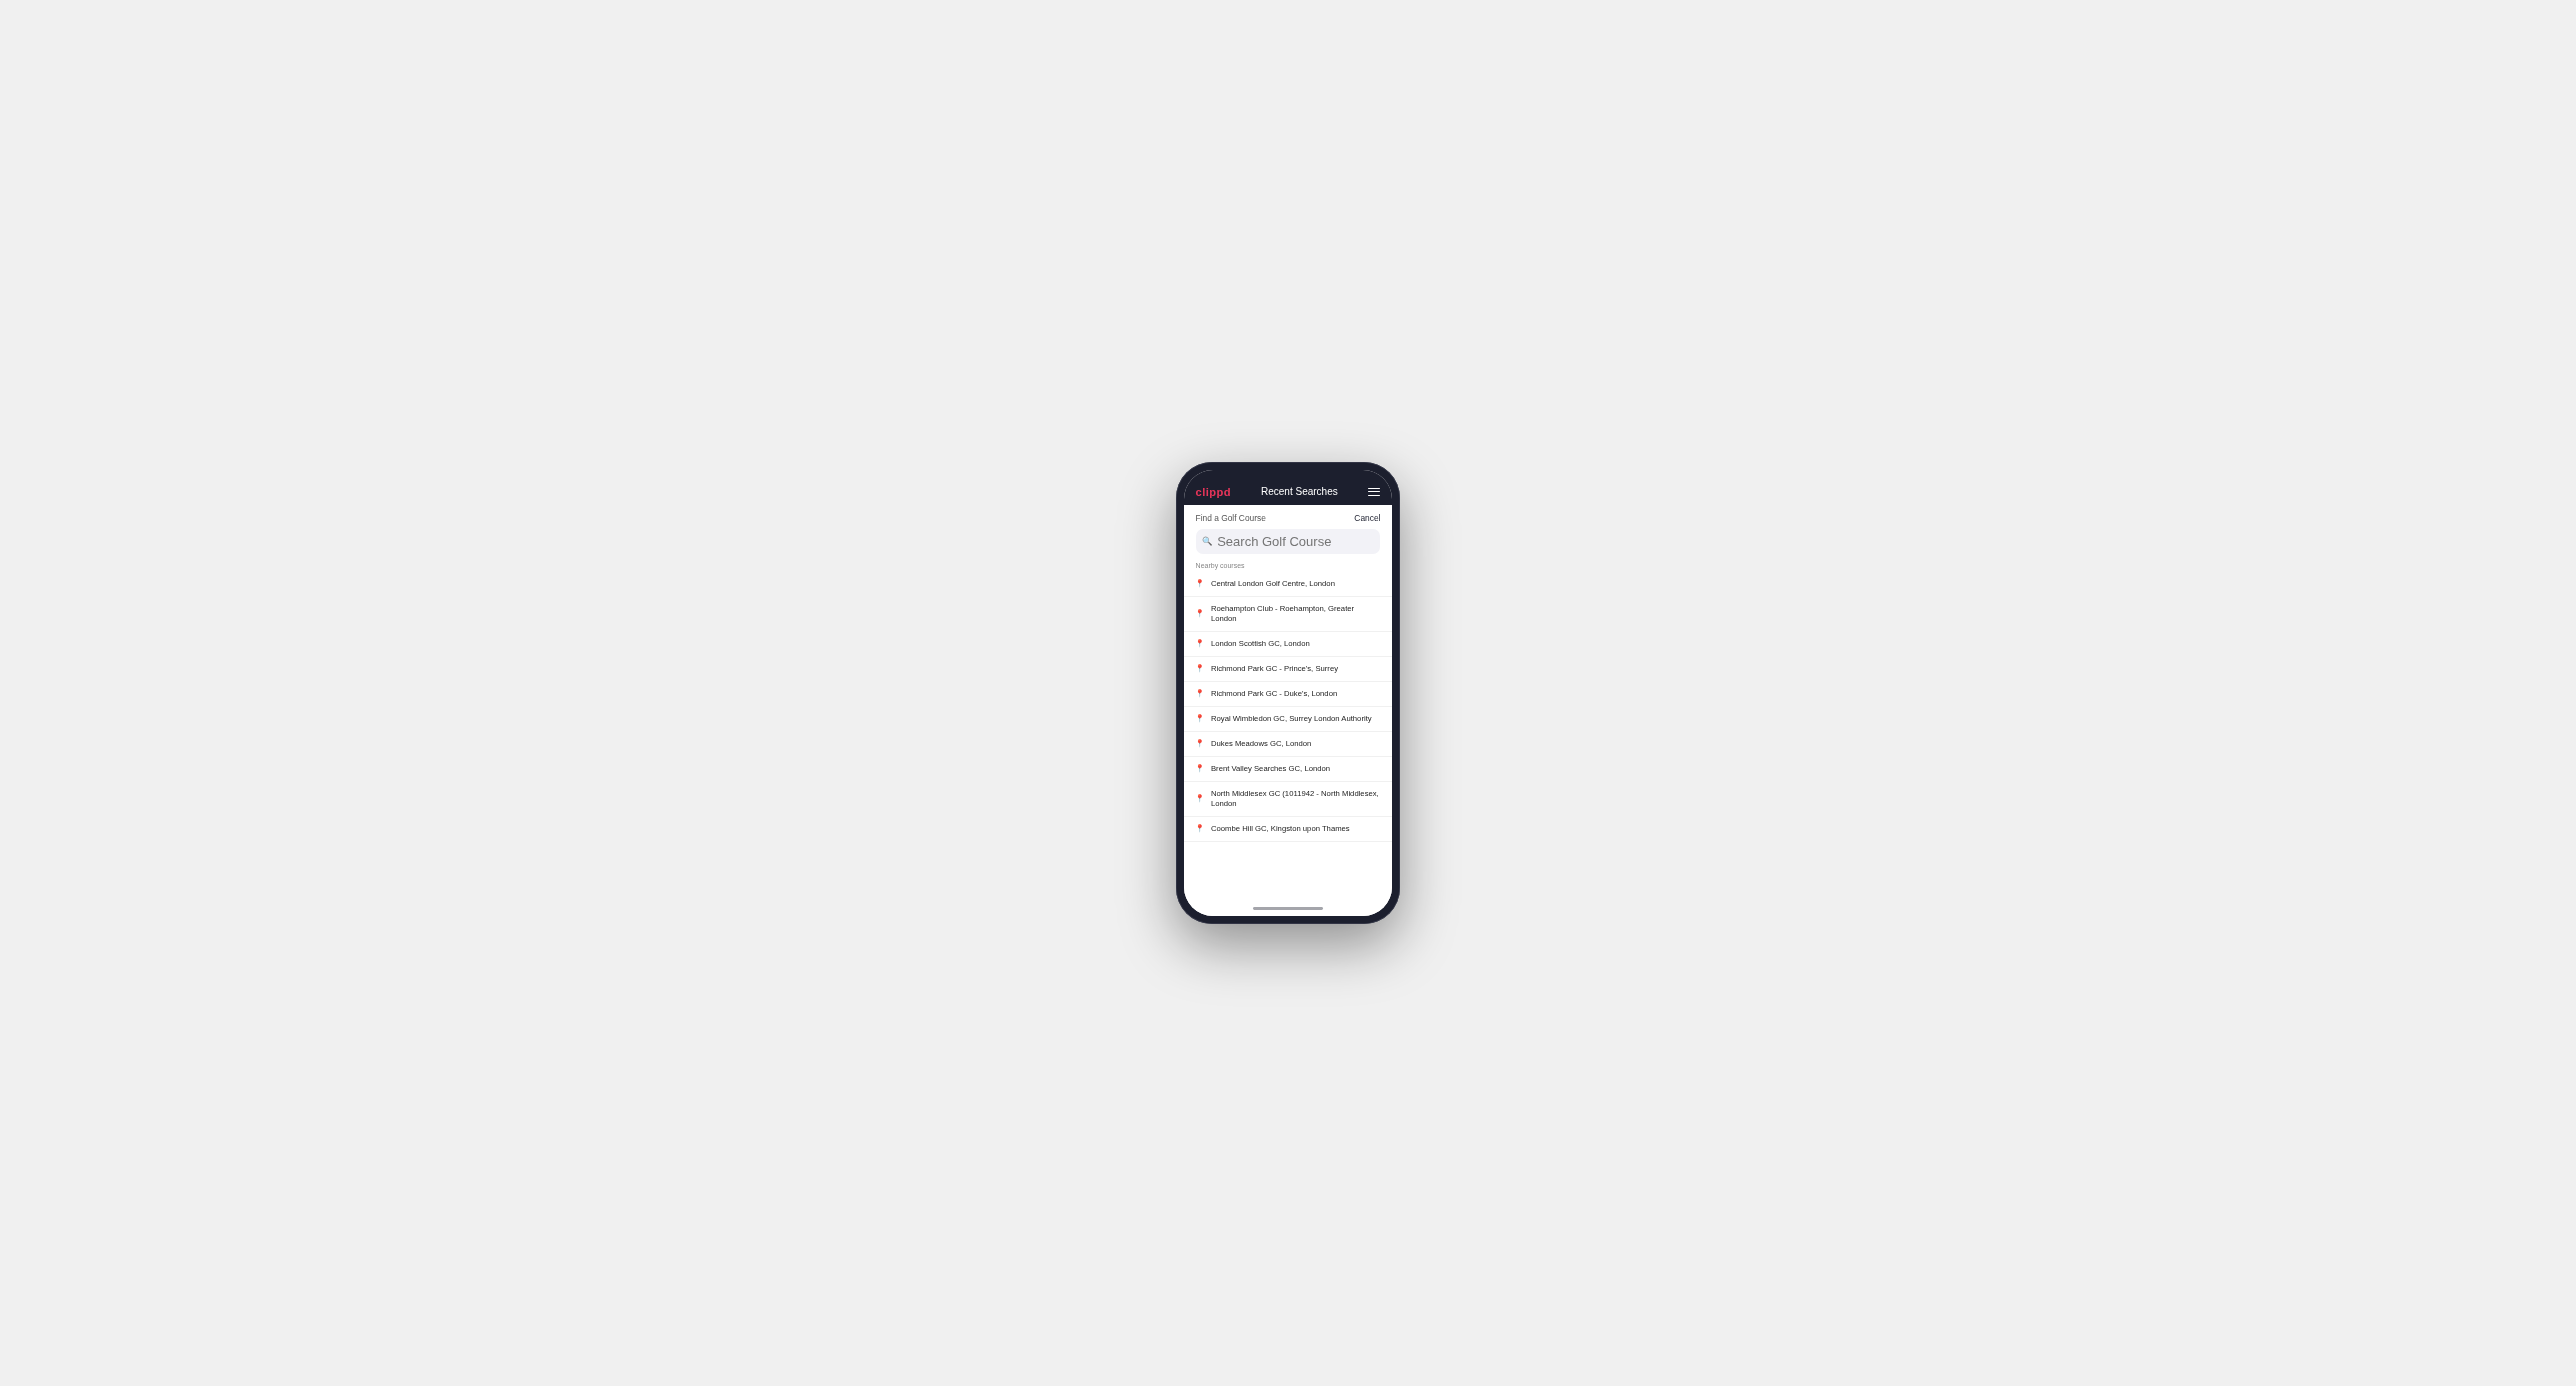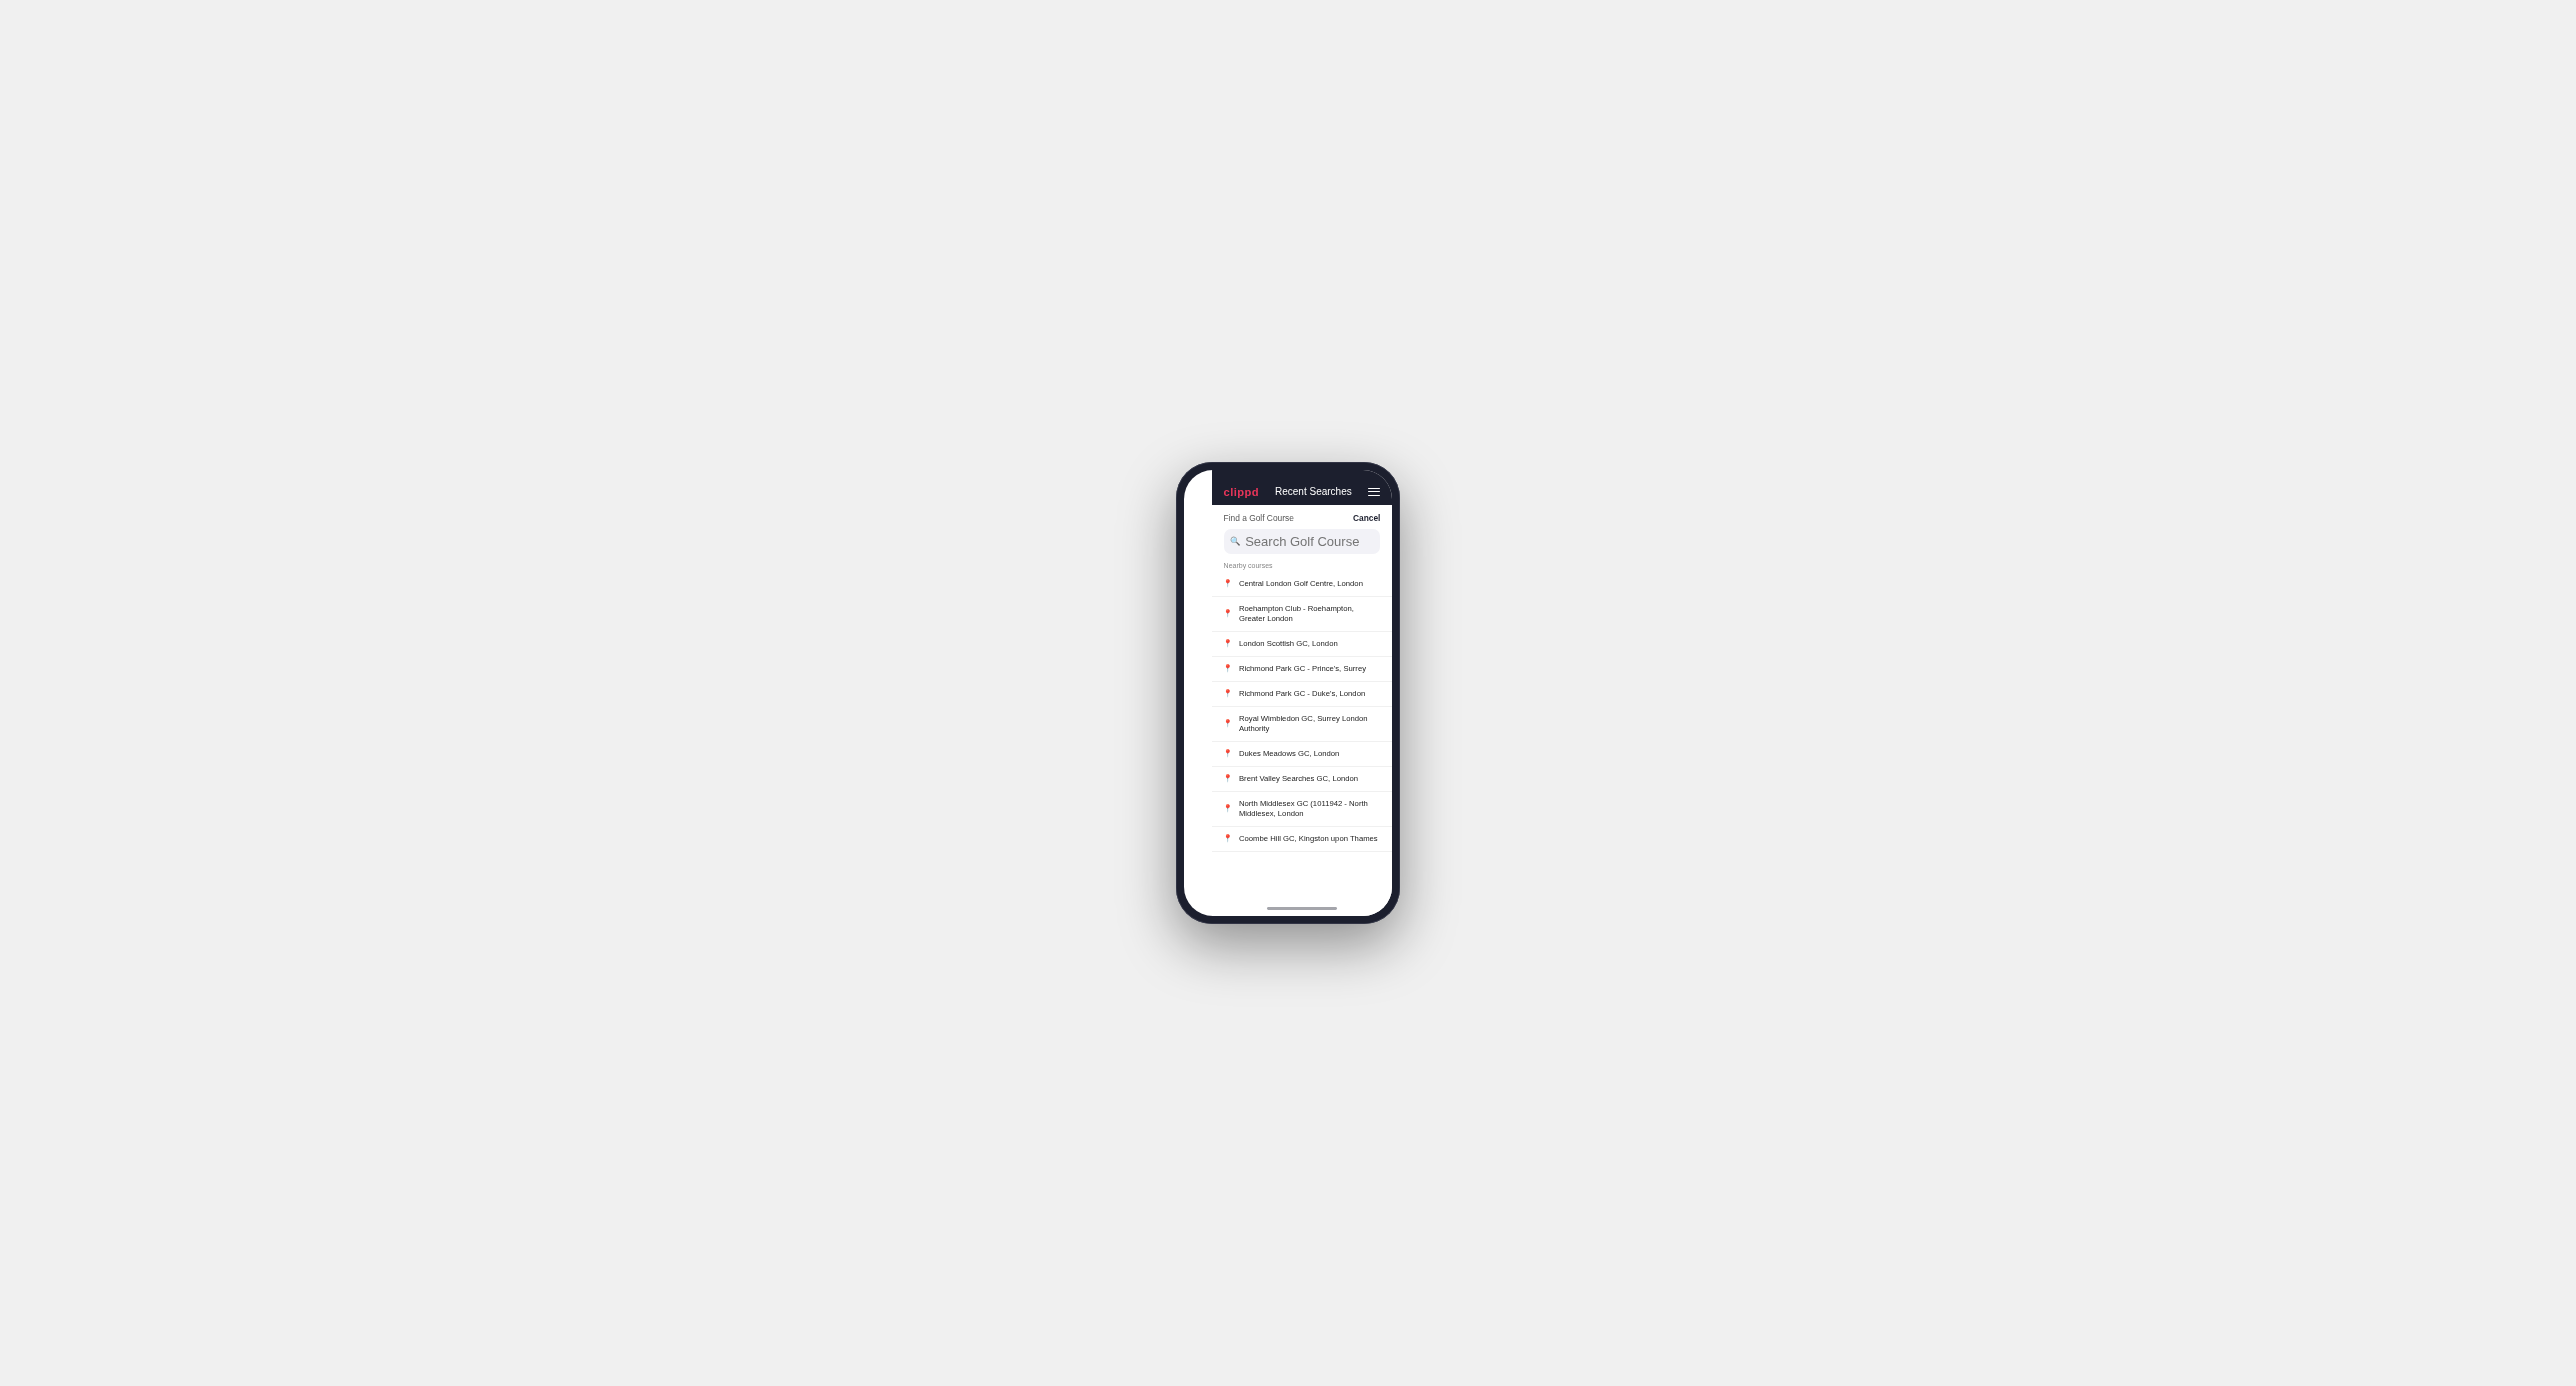--- a/index.html
+++ b/index.html
@@ -21,21 +21,20 @@
       position: relative;
     }
     .phone-inner {
       width: 100%;
       height: 100%;
       background: #fff;
       border-radius: 29px;
       overflow: hidden;
       display: flex;
       flex-direction: column;
-      padding-left: 28px;
     }
     .status-bar {
       background: #1c1f2e;
       height: 8.4px;
       flex-shrink: 0;
     }
     .nav-bar {
       background: #1c1f2e;
       display: flex;
       align-items: center;
@@ -81,21 +80,21 @@
       padding: 8.4px 11.2px 5.6px 11.2px;
       flex-shrink: 0;
     }
     .find-label {
       font-size: 8.4px;
       color: #555;
     }
     .cancel-btn {
       font-size: 8.4px;
       color: #1c1f2e;
-      font-weight: 700;
+      font-weight: 400;
       cursor: pointer;
       background: none;
       border: none;
     }
     .search-bar {
       margin: 0 11.2px 5.6px 11.2px;
       display: flex;
       align-items: center;
       background: #f2f2f7;
       border-radius: 7px;

